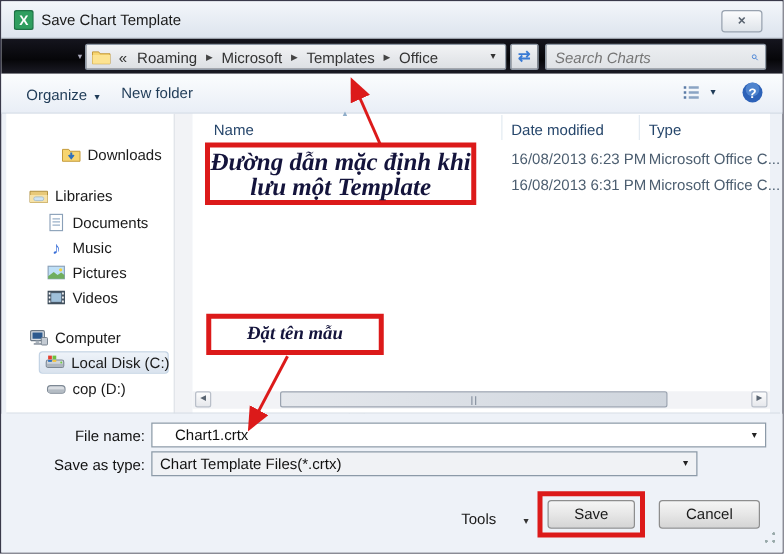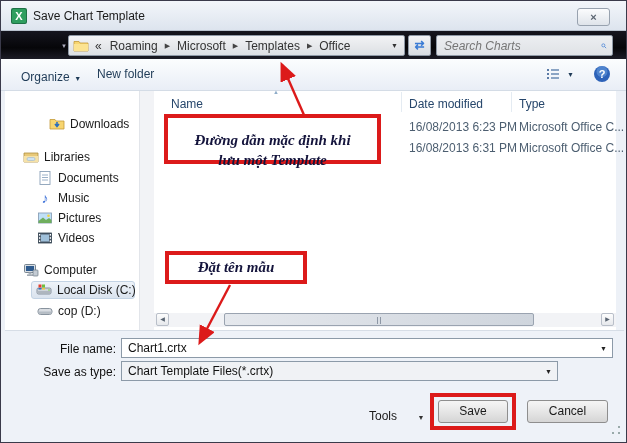--- a/index.html
+++ b/index.html
@@ -44,21 +44,21 @@
   .col-head { position:absolute; top:96px; font-size:12px; color:#26466b; }
   .col-div { position:absolute; top:91px; width:1px; height:20px; background:#e4ebf2; }
   .sort-tri { position:absolute; left:272px; top:88px; font-size:6px; color:#8fadc9; }
   .cell { position:absolute; font-size:12px; color:#4c5e70; white-space:nowrap; }
 
   
   .footer { left:0; top:330px; width:627px; height:113px; background:#eef2f8; }
   .form-label { font-size:12px; color:#111; text-align:right; width:78px; }
   .combo { border:1px solid #8c9aa8; display:flex; align-items:center; font-size:12px; color:#111; }
   .combo .dd { margin-left:auto; padding-right:5px; font-size:7px; color:#222; }
-  .fn-input { border:none; outline:none; background:transparent; font-size:12px; color:#111; width:440px; padding-left:6px; font-family:"Liberation Sans",sans-serif; }
+  .fn-input { border:none; outline:none; background:transparent; font-size:12px; color:#111; width:440px; padding-left:18px; font-family:"Liberation Sans",sans-serif; }
   .btn { background:linear-gradient(#f5f5f5,#e8e8e8 45%,#d5d5d5); border:1px solid #8e8e8e; border-radius:3px; text-align:center; font-size:12px; color:#1a1a1a; }
   .hide-circle { width:16px; height:16px; border-radius:50%; background:linear-gradient(#f4f9ff,#c7daf0); border:1px solid #7a9cc4; text-align:center; font-size:7px; line-height:15px; color:#2d5a8e; }
   .grip-dots { width:10px; height:10px; background:
     radial-gradient(circle at 8px 2px,#9aa 1px,transparent 1.4px),
     radial-gradient(circle at 8px 8px,#9aa 1px,transparent 1.4px),
     radial-gradient(circle at 2px 8px,#9aa 1px,transparent 1.4px); }
 
   
   .anno-box { border:4px solid #dc1a1a; background:#fff; color:#14143c; font-family:"Liberation Serif", serif; font-weight:bold; font-style:italic; text-align:center; z-index:40; }
   .save-outline { border:4px solid #dc1a1a; background:transparent; z-index:40; }
@@ -255,21 +255,21 @@
 
     <div class="abs" style="left:368px;top:75px;position:absolute">
       <span style="font-size:12px;color:#1a1a1a">Tools</span>
       <span class="dd7" style="color:#333;margin-left:16px">▼</span>
     </div>
     <div class="abs btn" style="left:437px;top:69px;position:absolute;width:70px;height:23px;line-height:21px">Save</div>
     <div class="abs btn" style="left:526px;top:69px;position:absolute;width:81px;height:23px;line-height:21px">Cancel</div>
     <div class="abs grip-dots" style="left:610px;top:94px;position:absolute"></div>
   </div>
 
-  <div class="abs anno-box" style="left:163px;top:113px;width:217px;height:50px;font-size:15px;line-height:20px;padding-top:12px">
+  <div class="abs anno-box" style="left:163px;top:113px;width:217px;height:50px;font-size:20px;line-height:20px;padding-top:2px">
     <div>Đường dẫn mặc định khi</div>
     <div>lưu một Template</div>
   </div>
   <div class="abs anno-box" style="left:164px;top:250px;width:142px;height:33px;font-size:15px;line-height:24px">Đặt tên mẫu</div>
   <div class="abs save-outline" style="left:429px;top:392px;width:86px;height:37px"></div>
 
   <svg class="overlay" width="627" height="443">
     <defs>
       <marker id="ah" markerWidth="9" markerHeight="8" refX="6.5" refY="3.5" orient="auto">
         <polygon points="0 0, 8 3.5, 0 7" fill="#dc1a1a"></polygon>

